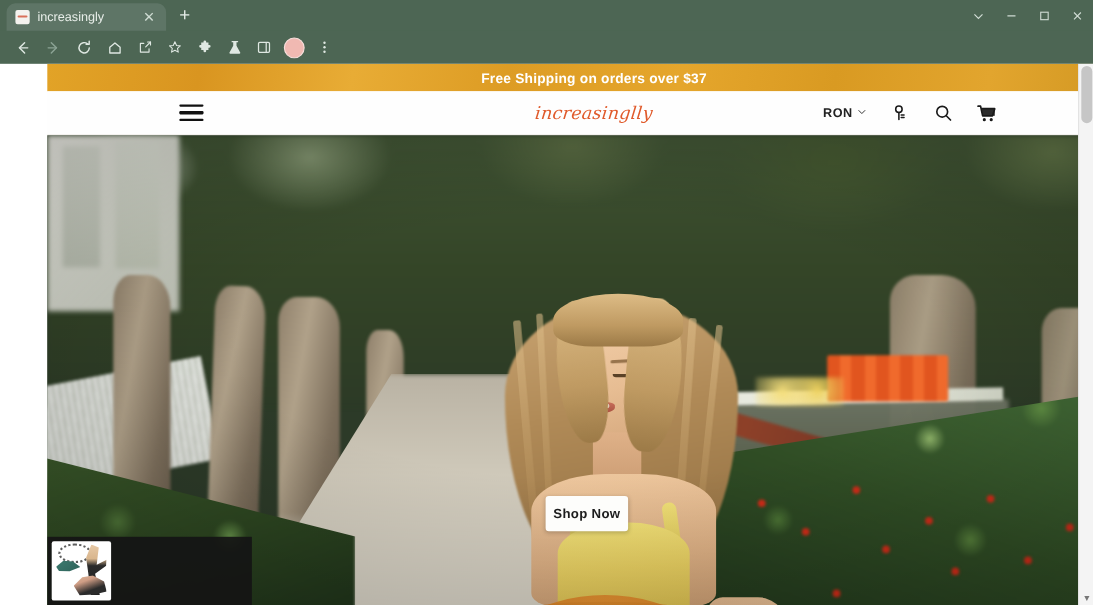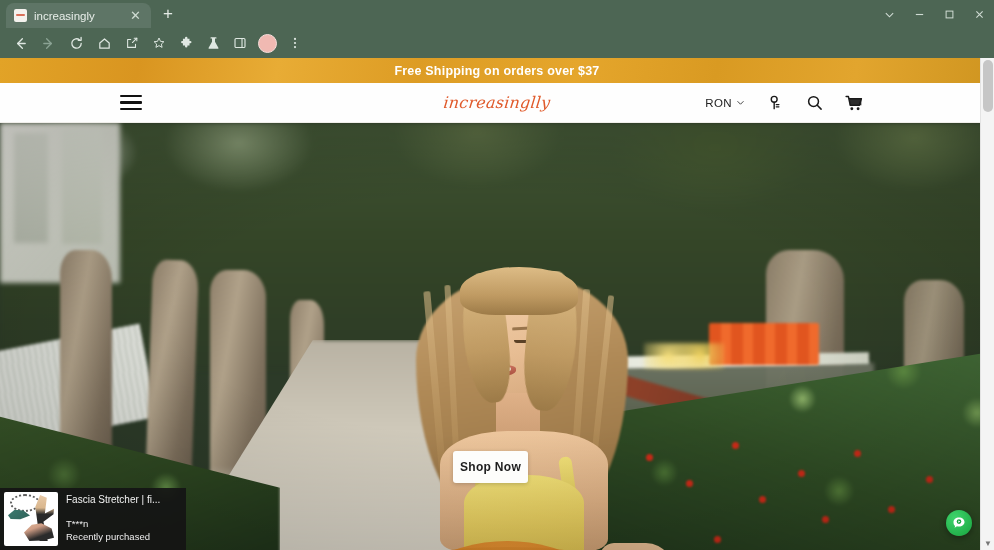--- a/index.html
+++ b/index.html
@@ -68,21 +68,21 @@
   .avatar {
     width:19px; height:19px; border-radius:50%;
     background:#f0b9b2; border:1.5px solid #f7dedb;
     display:flex; align-items:center; justify-content:center;
     font-size:10px; color:#8a4236; margin:0 4px;
   }
 
   
   .viewport {
     position:absolute; left:0; top:58px; width:994px; height:492px;
-    background:#fff; overflow:hidden;
+    background:#fff; overflow:hidden;padding-left:43px;
   }
 
   
   .announce {
     height:25px; width:994px;
     background:linear-gradient(100deg,#e2a327 0%,#d99520 14%,#e8ac35 28%,#dd9c24 42%,
                 #e5a62c 58%, #d99a22 72%, #e2a52e 86%, #cf9520 100%);
     display:flex; align-items:center; justify-content:center;
   }
   .announce-text {
@@ -101,21 +101,21 @@
     position:absolute; left:0; right:0; text-align:center;
     font-family:"DejaVu Serif", serif; font-style:italic;
     font-size:16px; color:#e05a2b; letter-spacing:.2px;
     transform:skewX(-6deg);
   }
   .hdr-right {
     margin-left:auto; margin-right:130px;
     display:flex; align-items:center; gap:22px; position:relative; z-index:2;
   }
   .currency { display:flex; align-items:center; gap:4px; font-size:11.5px;
-              color:#222; font-weight:400; letter-spacing:.4px; }
+              color:#222; font-weight:700; letter-spacing:.4px; }
   .hicon { color:#1a1a1a; display:flex; align-items:center; }
 
   
   .hero { position:relative; width:994px; height:427px; overflow:hidden;
           background:#2c3a28; }
   .hero-img { position:absolute; inset:0; }
 
   
   .bg-top {
     position:absolute; left:0; top:0; width:100%; height:58%;
@@ -600,25 +600,20 @@
 
       <div class="shopnow">Shop Now</div>
 
       <div class="notif">
         <div class="notif-thumb">
           <span class="nt-rope"></span>
           <span class="nt-f3"></span>
           <span class="nt-f1"></span>
           <span class="nt-f2"></span>
         </div>
-        <div class="notif-body">
-          <div class="notif-title">Fascia Stretcher | fi...</div>
-          <div class="notif-user">T***n</div>
-          <div class="notif-sub">Recently purchased</div>
-        </div>
       </div>
 
       <div class="chatbtn">
         <svg width="14" height="14" viewBox="0 0 16 16">
           <path d="M8 1.6 c3.5 0 6.3 2.3 6.3 5.2 c0 2.9-2.8 5.2-6.3 5.2 c-.8 0-1.6-.12-2.3-.34 L3 13.4 l.55-2.1 C2.3 10.4 1.7 9 1.7 6.8 C1.7 3.9 4.5 1.6 8 1.6 z" fill="#ffffff"></path>
           <circle cx="8" cy="6.4" r="2.6" fill="#17a33e"></circle>
           <path d="M7.2 5.1 L9.6 6.4 L7.2 7.7 z" fill="#ffffff"></path>
         </svg>
       </div>
     </div>

